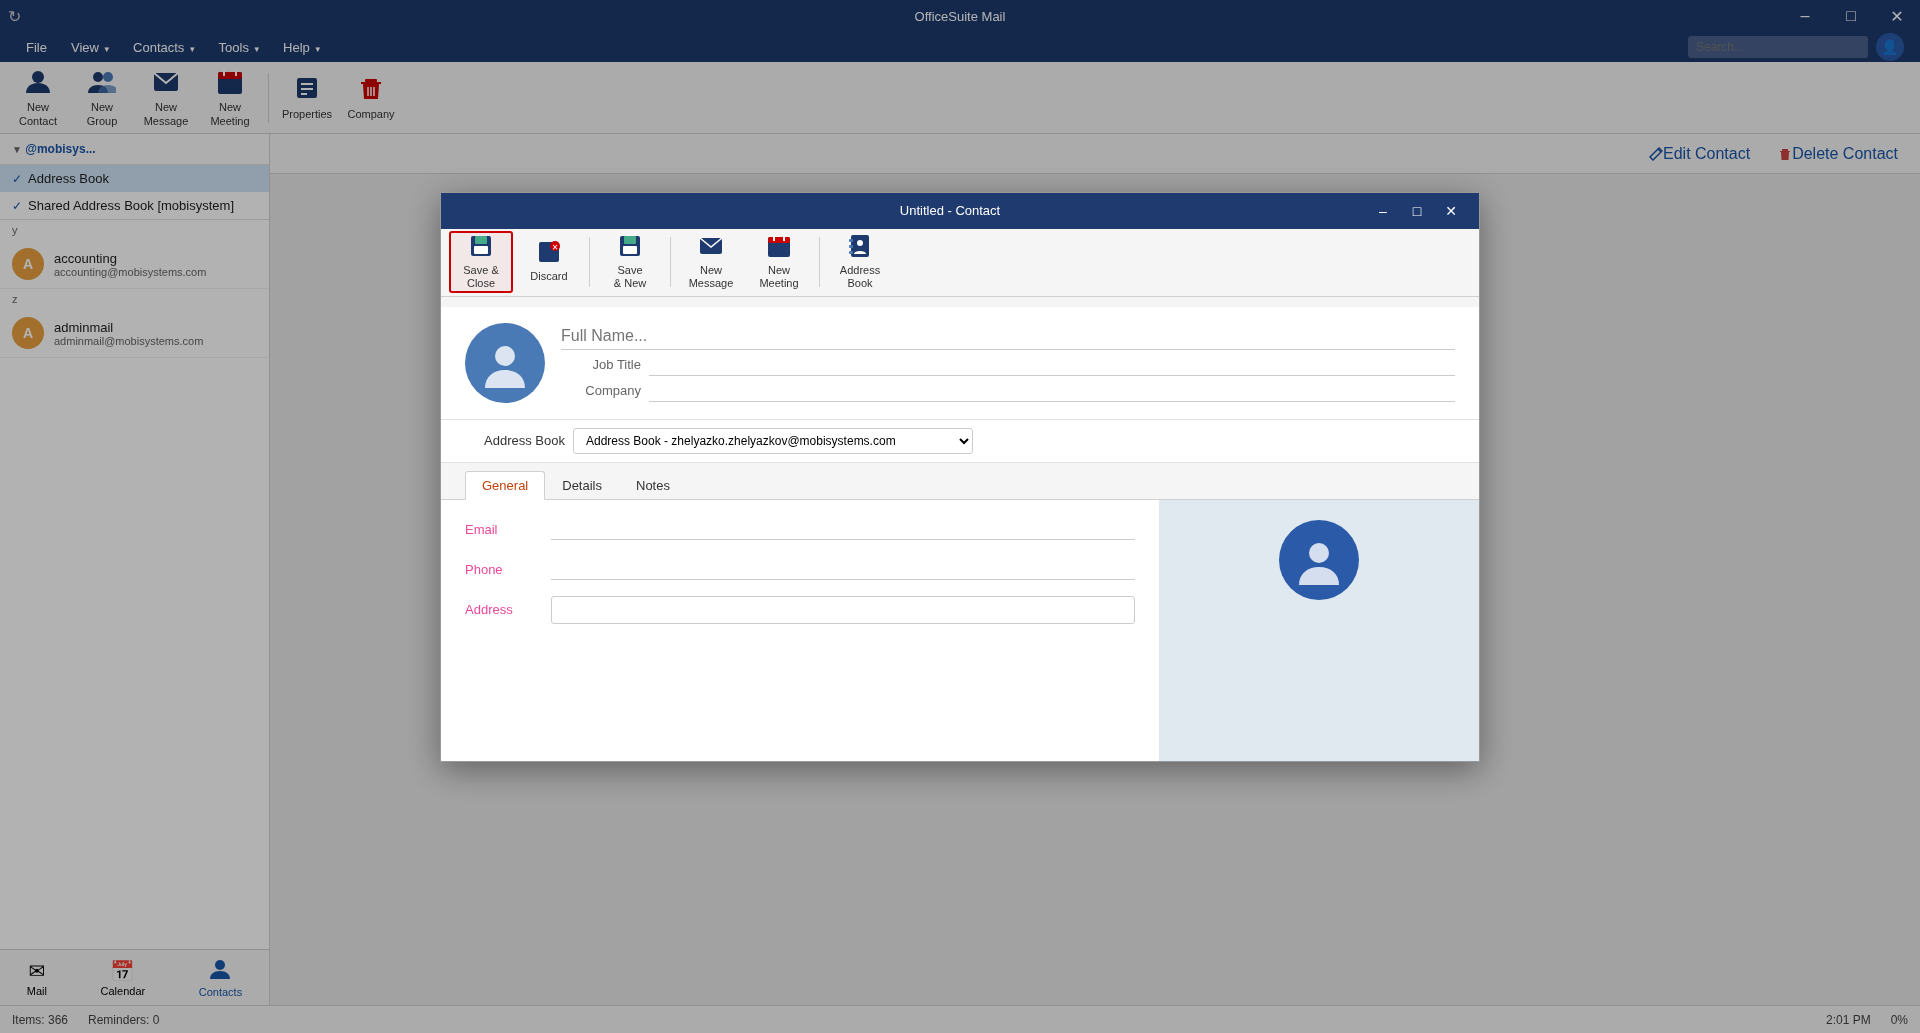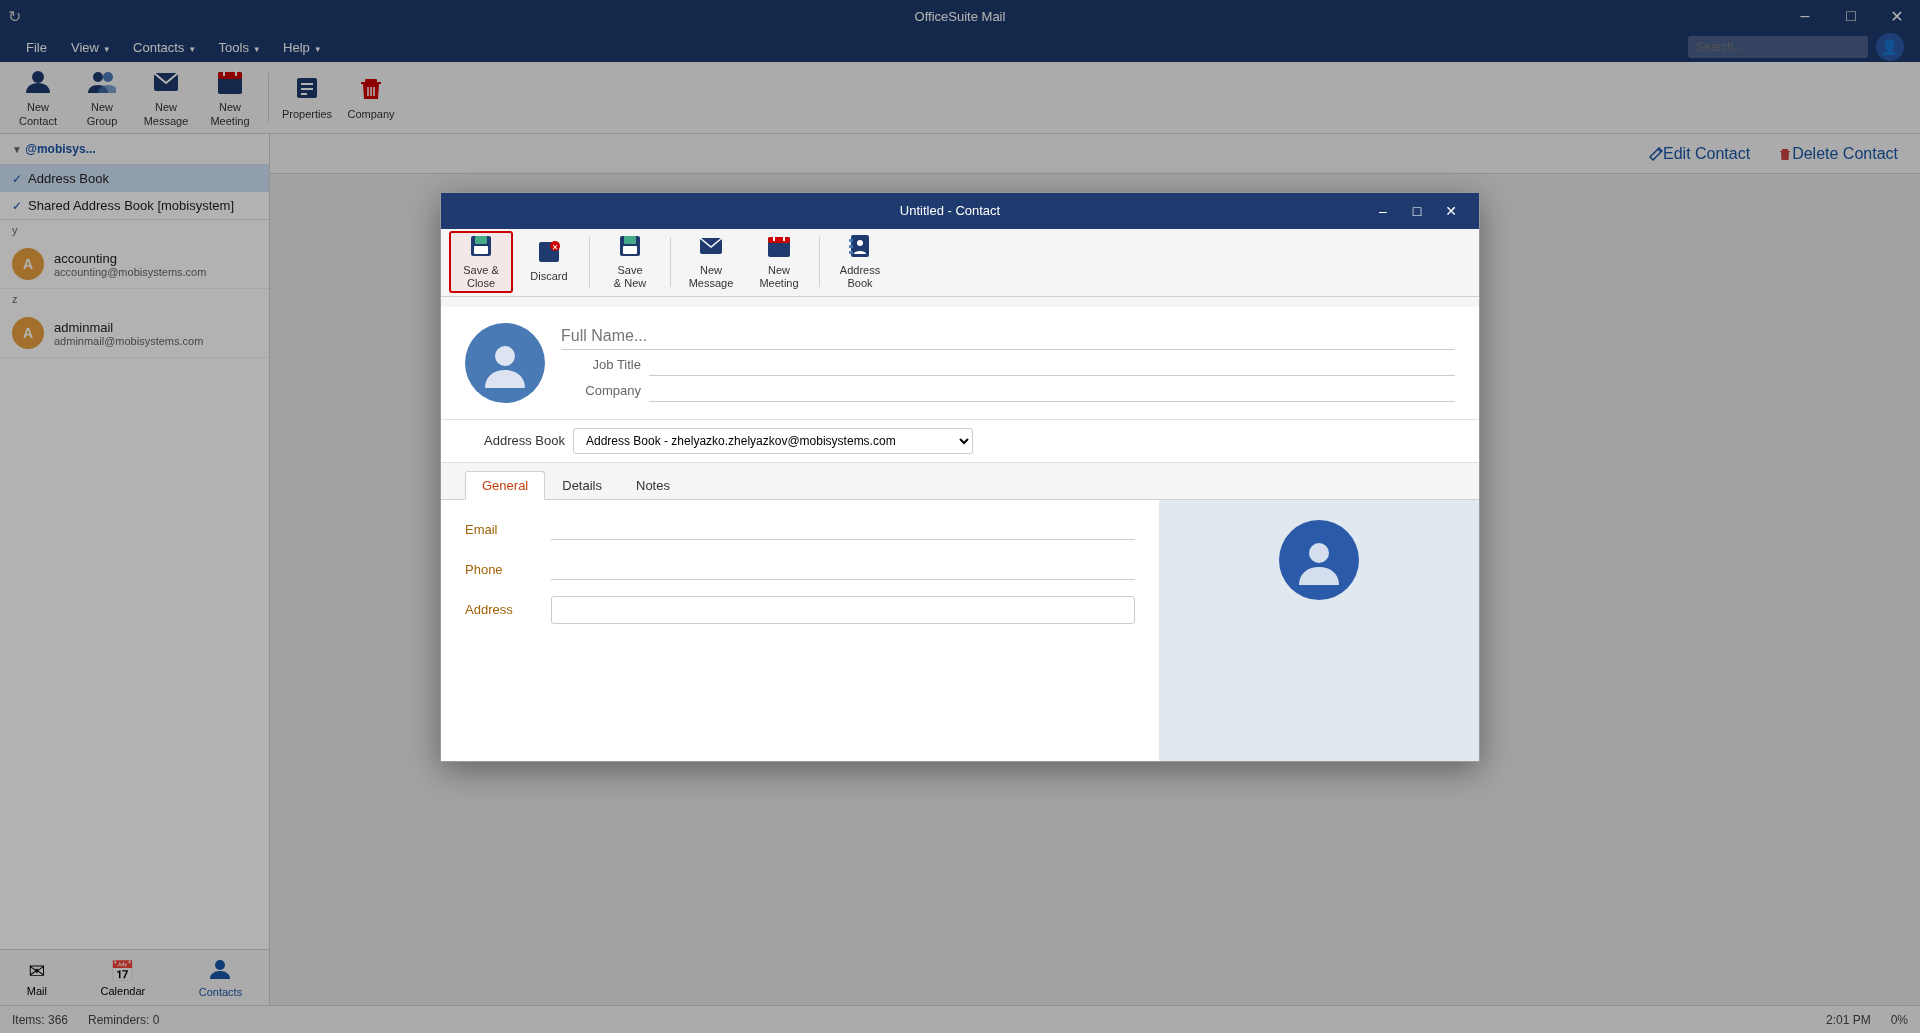--- a/index.html
+++ b/index.html
@@ -409,21 +409,21 @@
       flex-direction: column;
       gap: 16px;
     }
     .form-field {
       display: flex;
       align-items: flex-start;
       gap: 16px;
     }
     .form-field-label {
       font-size: 13px;
-      color: #a16207;
+      color: #ec4899;
       width: 70px;
       padding-top: 6px;
     }
     .form-field-input {
       flex: 1;
       border: none;
       border-bottom: 1px solid #ccc;
       background: transparent;
       padding: 4px 0;
       font-size: 13px;

